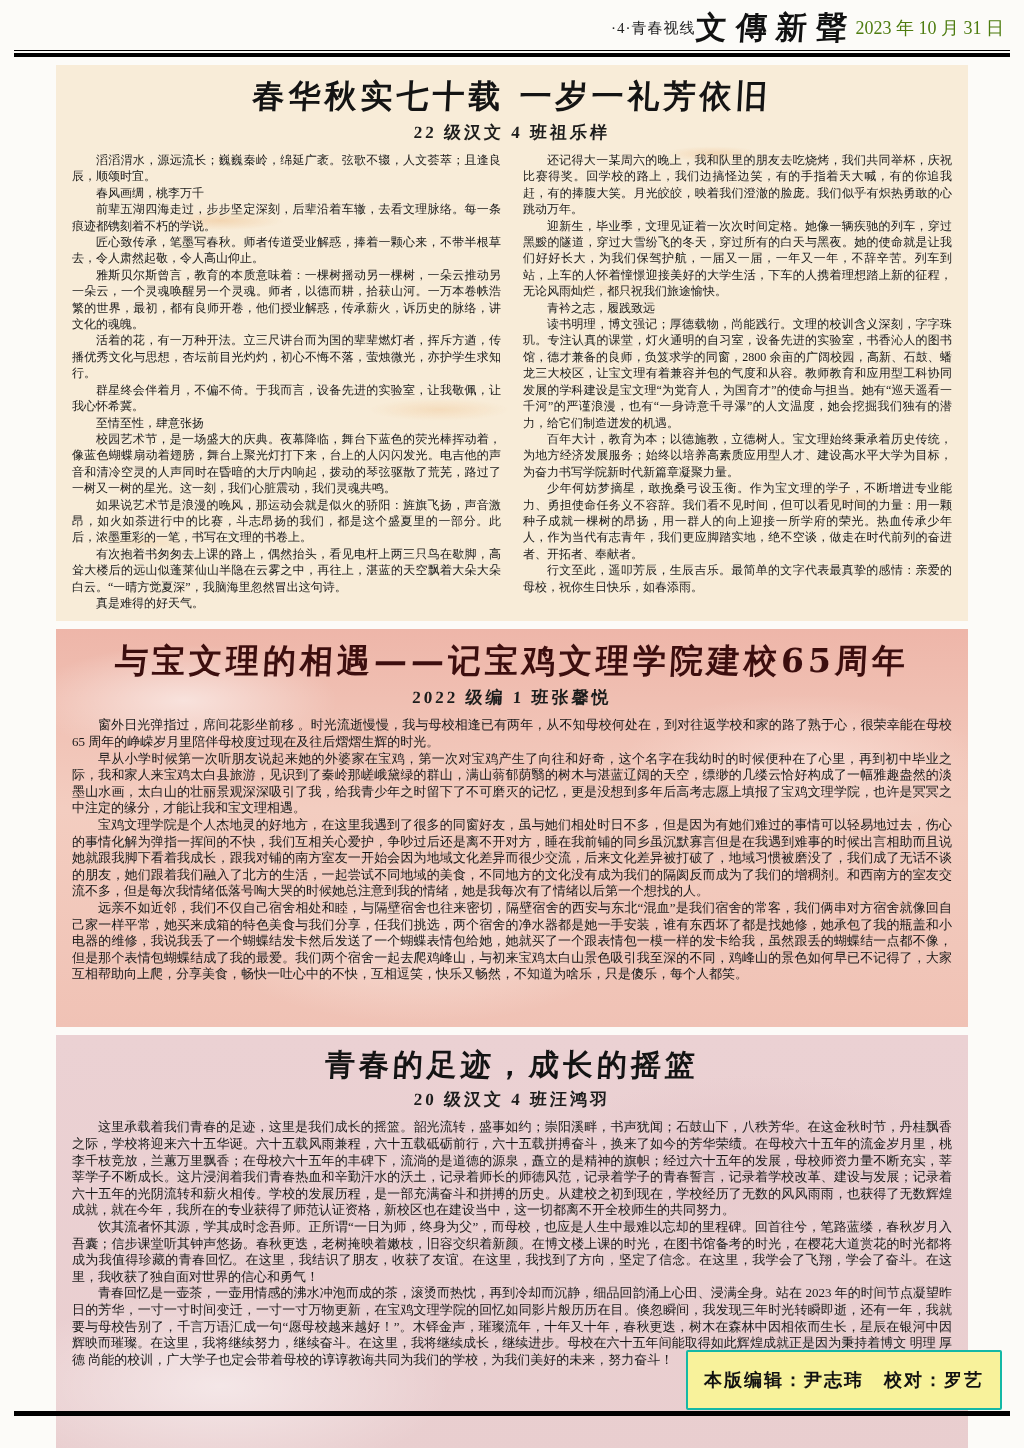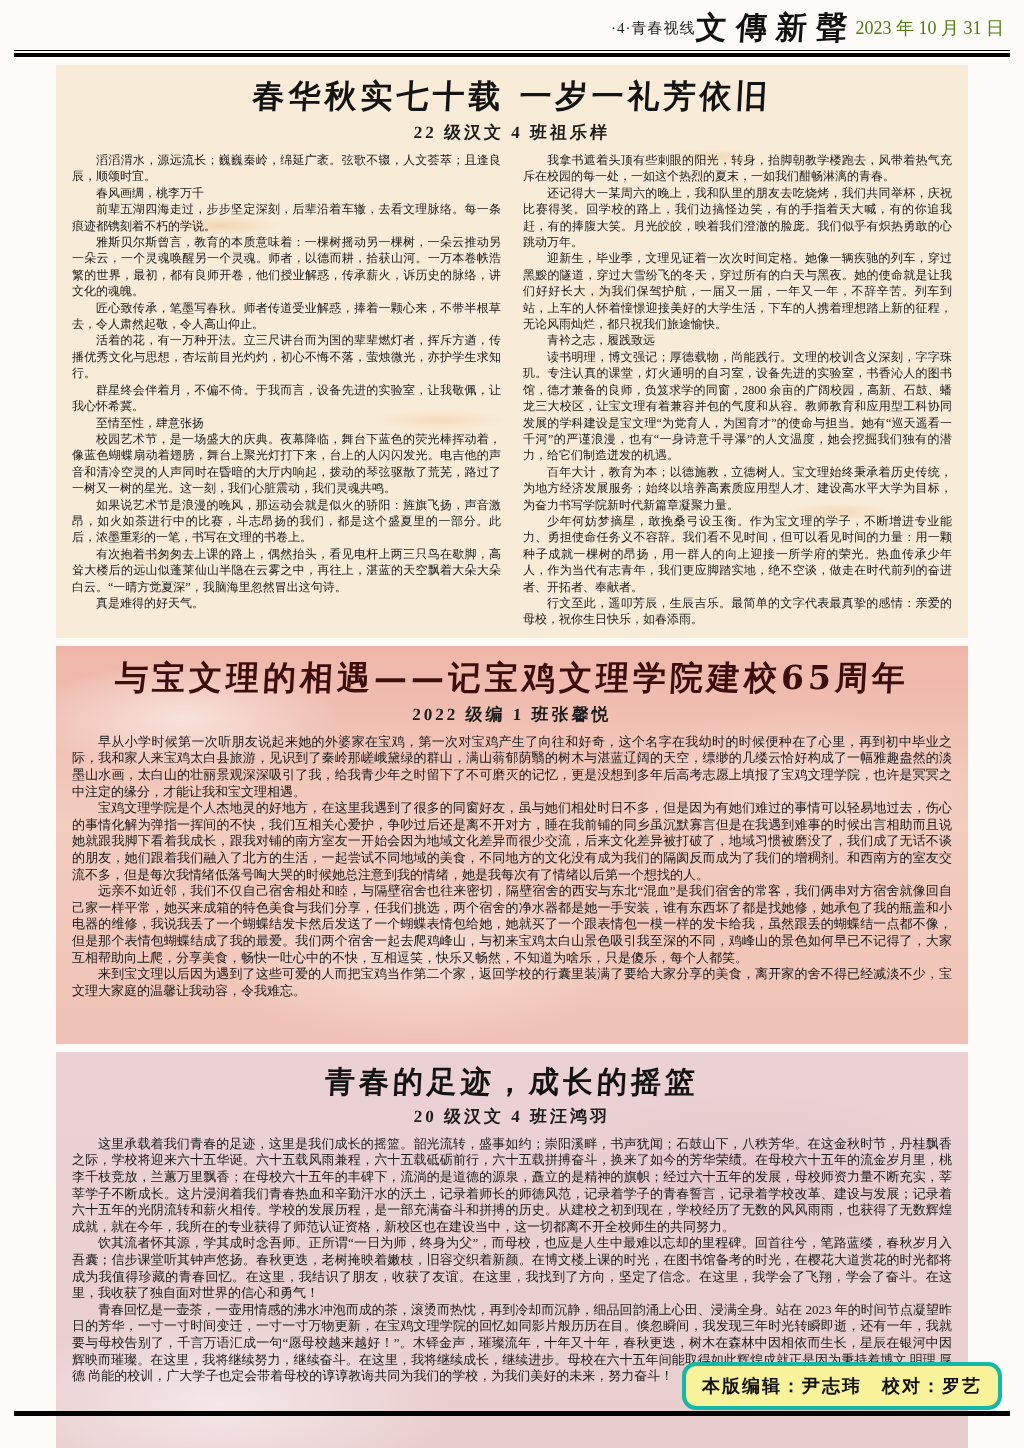--- a/index.html
+++ b/index.html
@@ -78,22 +78,22 @@
     min-height:428px;
     padding-bottom:70px;
   }
 
   
   .bottom-rule{
     position:absolute;left:14px;right:14px;bottom:32px;height:5px;background:#000;
   }
   .footer-box{
     position:absolute;right:22px;bottom:38px;
-    background:#f8f29b;border:4px solid #14b8a6;border-radius:14px;
-    padding:8px 16px;
+    background:#f8f29b;border:2px solid #14b8a6;border-radius:2px;
+    padding:16px 16px;
     font-family:"Liberation Sans","DejaVu Sans",sans-serif;
     font-size:18px;font-weight:700;color:#111;letter-spacing:2px;
     white-space:nowrap;
   }
 </style>
 </head>
 <body>
 
 <div class="page">
 
@@ -106,50 +106,49 @@
   <div class="top-rule-bar"></div>
 
   <div class="block art1">
     <div class="art-title">春华秋实七十载 一岁一礼芳依旧</div>
     <div class="art-byline">22 级汉文 4 班祖乐样</div>
     <div class="columns">
       <div class="col">
         <p class="body-p">滔滔渭水，源远流长；巍巍秦岭，绵延广袤。弦歌不辍，人文荟萃；且逢良辰，顺颂时宜。</p>
         <p class="body-p">春风画绸，桃李万千</p>
         <p class="body-p">前辈五湖四海走过，步步坚定深刻，后辈沿着车辙，去看文理脉络。每一条痕迹都镌刻着不朽的学说。</p>
+        <p class="body-p">匠心致传承，笔墨写春秋。师者传道受业解惑，捧着一颗心来，不带半根草去，令人肃然起敬，令人高山仰止。</p>
         <p class="body-p">雅斯贝尔斯曾言，教育的本质意味着：一棵树摇动另一棵树，一朵云推动另一朵云，一个灵魂唤醒另一个灵魂。师者，以德而耕，拾获山河。一万本卷帙浩繁的世界，最初，都有良师开卷，他们授业解惑，传承薪火，诉历史的脉络，讲文化的魂魄。</p>
-        <p class="body-p">匠心致传承，笔墨写春秋。师者传道受业解惑，捧着一颗心来，不带半根草去，令人肃然起敬，令人高山仰止。</p>
         <p class="body-p">活着的花，有一万种开法。立三尺讲台而为国的辈辈燃灯者，挥斥方遒，传播优秀文化与思想，杏坛前目光灼灼，初心不悔不落，萤烛微光，亦护学生求知行。</p>
         <p class="body-p">群星终会伴着月，不偏不倚。于我而言，设备先进的实验室，让我敬佩，让我心怀希冀。</p>
         <p class="body-p">至情至性，肆意张扬</p>
         <p class="body-p">校园艺术节，是一场盛大的庆典。夜幕降临，舞台下蓝色的荧光棒挥动着，像蓝色蝴蝶扇动着翅膀，舞台上聚光灯打下来，台上的人闪闪发光。电吉他的声音和清冷空灵的人声同时在昏暗的大厅内响起，拨动的琴弦驱散了荒芜，路过了一树又一树的星光。这一刻，我们心脏震动，我们灵魂共鸣。</p>
         <p class="body-p">如果说艺术节是浪漫的晚风，那运动会就是似火的骄阳：旌旗飞扬，声音激昂，如火如荼进行中的比赛，斗志昂扬的我们，都是这个盛夏里的一部分。此后，浓墨重彩的一笔，书写在文理的书卷上。</p>
         <p class="body-p">有次抱着书匆匆去上课的路上，偶然抬头，看见电杆上两三只鸟在歇脚，高耸大楼后的远山似蓬莱仙山半隐在云雾之中，再往上，湛蓝的天空飘着大朵大朵白云。“一晴方觉夏深”，我脑海里忽然冒出这句诗。</p>
         <p class="body-p">真是难得的好天气。</p>
       </div>
       <div class="col">
-        <p class="body-p">我拿书遮着头顶有些刺眼的阳光，转身，抬脚朝教学楼跑去，风带着热气充斥在校园的每一处，一如这个热烈的夏末，一如我们酣畅淋漓的青春。</p>
         <p class="body-p">还记得大一某周六的晚上，我和队里的朋友去吃烧烤，我们共同举杯，庆祝比赛得奖。回学校的路上，我们边搞怪边笑，有的手指着天大喊，有的你追我赶，有的捧腹大笑。月光皎皎，映着我们澄澈的脸庞。我们似乎有炽热勇敢的心跳动万年。</p>
         <p class="body-p">迎新生，毕业季，文理见证着一次次时间定格。她像一辆疾驰的列车，穿过黑黢的隧道，穿过大雪纷飞的冬天，穿过所有的白天与黑夜。她的使命就是让我们好好长大，为我们保驾护航，一届又一届，一年又一年，不辞辛苦。列车到站，上车的人怀着憧憬迎接美好的大学生活，下车的人携着理想踏上新的征程，无论风雨灿烂，都只祝我们旅途愉快。</p>
         <p class="body-p">青衿之志，履践致远</p>
         <p class="body-p">读书明理，博文强记；厚德载物，尚能践行。文理的校训含义深刻，字字珠玑。专注认真的课堂，灯火通明的自习室，设备先进的实验室，书香沁人的图书馆，德才兼备的良师，负笈求学的同窗，2800 余亩的广阔校园，高新、石鼓、蟠龙三大校区，让宝文理有着兼容并包的气度和从容。教师教育和应用型工科协同发展的学科建设是宝文理“为党育人，为国育才”的使命与担当。她有“巡天遥看一千河”的严谨浪漫，也有“一身诗意千寻瀑”的人文温度，她会挖掘我们独有的潜力，给它们制造迸发的机遇。</p>
         <p class="body-p">百年大计，教育为本；以德施教，立德树人。宝文理始终秉承着历史传统，为地方经济发展服务；始终以培养高素质应用型人才、建设高水平大学为目标，为奋力书写学院新时代新篇章凝聚力量。</p>
         <p class="body-p">少年何妨梦摘星，敢挽桑弓设玉衡。作为宝文理的学子，不断增进专业能力、勇担使命任务义不容辞。我们看不见时间，但可以看见时间的力量：用一颗种子成就一棵树的昂扬，用一群人的向上迎接一所学府的荣光。热血传承少年人，作为当代有志青年，我们更应脚踏实地，绝不空谈，做走在时代前列的奋进者、开拓者、奉献者。</p>
         <p class="body-p">行文至此，遥叩芳辰，生辰吉乐。最简单的文字代表最真挚的感情：亲爱的母校，祝你生日快乐，如春添雨。</p>
       </div>
     </div>
   </div>
 
   <div class="block art2">
     <div class="art-title">与宝文理的相遇——记宝鸡文理学院建校65周年</div>
     <div class="art-byline">2022 级编 1 班张馨悦</div>
+    <p class="body-p">窗外日光弹指过，席间花影坐前移 。时光流逝慢慢，我与母校相逢已有两年，从不知母校何处在，到对往返学校和家的路了熟于心，很荣幸能在母校 65 周年的峥嵘岁月里陪伴母校度过现在及往后熠熠生辉的时光。</p>
     <p class="body-p">早从小学时候第一次听朋友说起来她的外婆家在宝鸡，第一次对宝鸡产生了向往和好奇，这个名字在我幼时的时候便种在了心里，再到初中毕业之际，我和家人来宝鸡太白县旅游，见识到了秦岭那嵯峨黛绿的群山，满山蓊郁荫翳的树木与湛蓝辽阔的天空，缥缈的几缕云恰好构成了一幅雅趣盎然的淡墨山水画，太白山的壮丽景观深深吸引了我，给我青少年之时留下了不可磨灭的记忆，更是没想到多年后高考志愿上填报了宝鸡文理学院，也许是冥冥之中注定的缘分，才能让我和宝文理相遇。</p>
     <p class="body-p">宝鸡文理学院是个人杰地灵的好地方，在这里我遇到了很多的同窗好友，虽与她们相处时日不多，但是因为有她们难过的事情可以轻易地过去，伤心的事情化解为弹指一挥间的不快，我们互相关心爱护，争吵过后还是离不开对方，睡在我前铺的同乡虽沉默寡言但是在我遇到难事的时候出言相助而且说她就跟我脚下看着我成长，跟我对铺的南方室友一开始会因为地域文化差异而很少交流，后来文化差异被打破了，地域习惯被磨没了，我们成了无话不谈的朋友，她们跟着我们融入了北方的生活，一起尝试不同地域的美食，不同地方的文化没有成为我们的隔阂反而成为了我们的增稠剂。和西南方的室友交流不多，但是每次我情绪低落号啕大哭的时候她总注意到我的情绪，她是我每次有了情绪以后第一个想找的人。</p>
     <p class="body-p">远亲不如近邻，我们不仅自己宿舍相处和睦，与隔壁宿舍也往来密切，隔壁宿舍的西安与东北“混血”是我们宿舍的常客，我们俩串对方宿舍就像回自己家一样平常，她买来成箱的特色美食与我们分享，任我们挑选，两个宿舍的净水器都是她一手安装，谁有东西坏了都是找她修，她承包了我的瓶盖和小电器的维修，我说我丢了一个蝴蝶结发卡然后发送了一个蝴蝶表情包给她，她就买了一个跟表情包一模一样的发卡给我，虽然跟丢的蝴蝶结一点都不像，但是那个表情包蝴蝶结成了我的最爱。我们两个宿舍一起去爬鸡峰山，与初来宝鸡太白山景色吸引我至深的不同，鸡峰山的景色如何早已不记得了，大家互相帮助向上爬，分享美食，畅快一吐心中的不快，互相逗笑，快乐又畅然，不知道为啥乐，只是傻乐，每个人都笑。</p>
-    <p class="body-p">来到宝文理以后因为遇到了这些可爱的人而把宝鸡当作第二个家，返回学校的行囊里装满了要给大家分享的美食，离开家的舍不得已经减淡不少，宝文理大家庭的温馨让我动容，令我难忘。</p>
   </div>
 
   <div class="block art3">
     <div class="art-title">青春的足迹，成长的摇篮</div>
     <div class="art-byline">20 级汉文 4 班汪鸿羽</div>
     <p class="body-p">这里承载着我们青春的足迹，这里是我们成长的摇篮。韶光流转，盛事如约；崇阳溪畔，书声犹闻；石鼓山下，八秩芳华。在这金秋时节，丹桂飘香之际，学校将迎来六十五华诞。六十五载风雨兼程，六十五载砥砺前行，六十五载拼搏奋斗，换来了如今的芳华荣绩。在母校六十五年的流金岁月里，桃李千枝竞放，兰蕙万里飘香；在母校六十五年的丰碑下，流淌的是道德的源泉，矗立的是精神的旗帜；经过六十五年的发展，母校师资力量不断充实，莘莘学子不断成长。这片浸润着我们青春热血和辛勤汗水的沃土，记录着师长的师德风范，记录着学子的青春誓言，记录着学校改革、建设与发展；记录着六十五年的光阴流转和薪火相传。学校的发展历程，是一部充满奋斗和拼搏的历史。从建校之初到现在，学校经历了无数的风风雨雨，也获得了无数辉煌成就，就在今年，我所在的专业获得了师范认证资格，新校区也在建设当中，这一切都离不开全校师生的共同努力。</p>
     <p class="body-p">饮其流者怀其源，学其成时念吾师。正所谓“一日为师，终身为父”，而母校，也应是人生中最难以忘却的里程碑。回首往兮，笔路蓝缕，春秋岁月入吾囊；信步课堂听其钟声悠扬。春秋更迭，老树掩映着嫩枝，旧容交织着新颜。在博文楼上课的时光，在图书馆备考的时光，在樱花大道赏花的时光都将成为我值得珍藏的青春回忆。在这里，我结识了朋友，收获了友谊。在这里，我找到了方向，坚定了信念。在这里，我学会了飞翔，学会了奋斗。在这里，我收获了独自面对世界的信心和勇气！</p>
     <p class="body-p">青春回忆是一壶茶，一壶用情感的沸水冲泡而成的茶，滚烫而热忱，再到冷却而沉静，细品回韵涌上心田、浸满全身。站在 2023 年的时间节点凝望昨日的芳华，一寸一寸时间变迁，一寸一寸万物更新，在宝鸡文理学院的回忆如同影片般历历在目。倏忽瞬间，我发现三年时光转瞬即逝，还有一年，我就要与母校告别了，千言万语汇成一句“愿母校越来越好！”。木铎金声，璀璨流年，十年又十年，春秋更迭，树木在森林中因相依而生长，星辰在银河中因辉映而璀璨。在这里，我将继续努力，继续奋斗。在这里，我将继续成长，继续进步。母校在六十五年间能取得如此辉煌成就正是因为秉持着博文 明理 厚德 尚能的校训，广大学子也定会带着母校的谆谆教诲共同为我们的学校，为我们美好的未来，努力奋斗！</p>
   </div>
 

